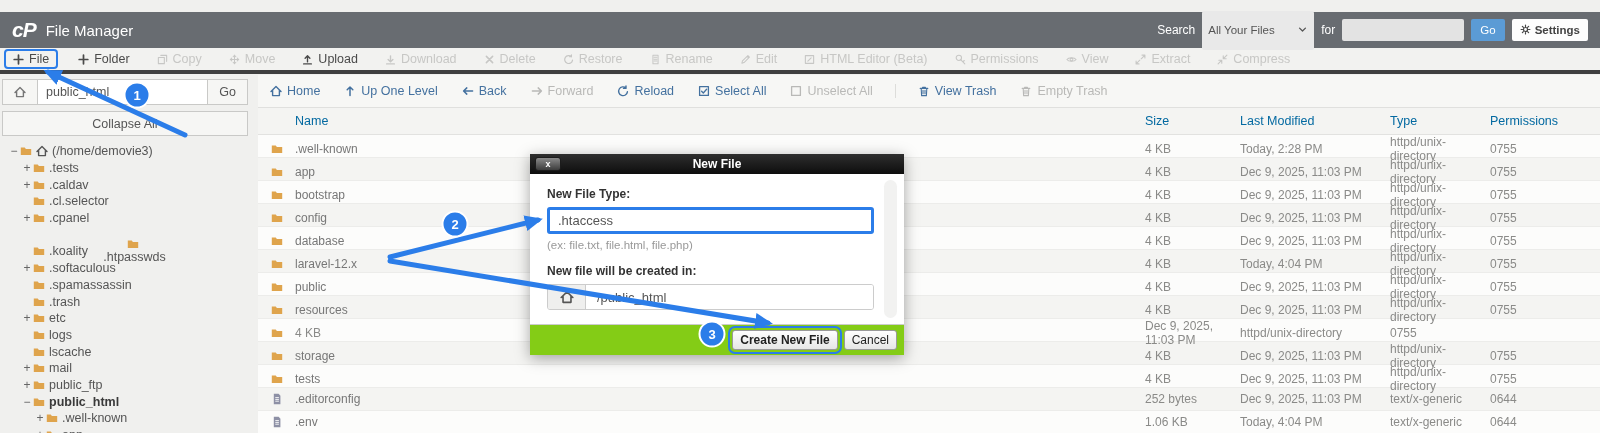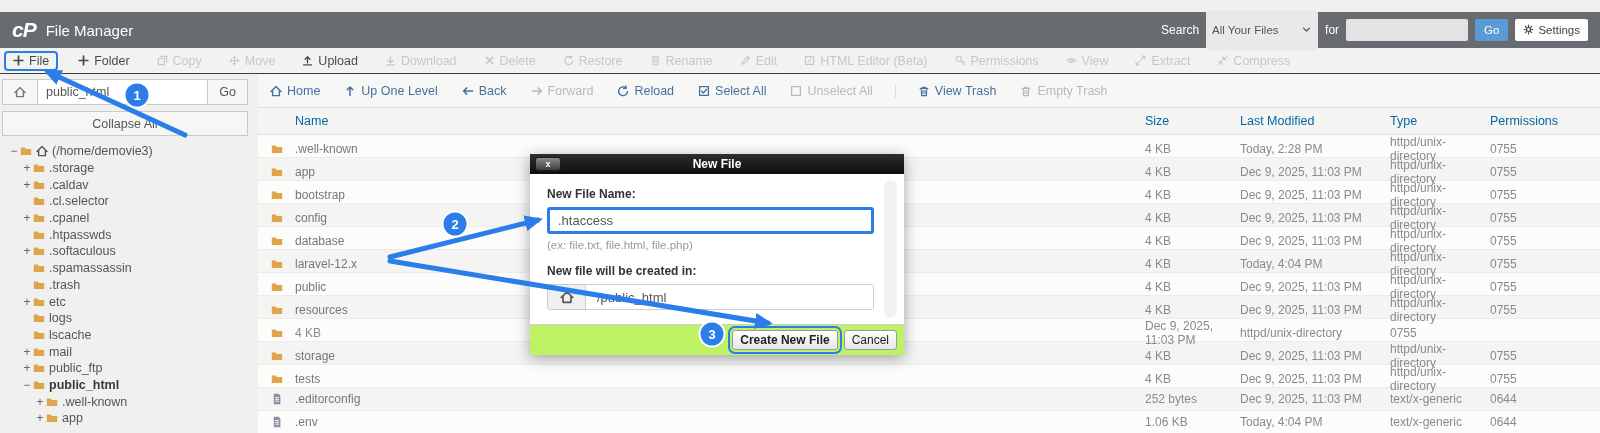--- a/index.html
+++ b/index.html
@@ -9,24 +9,24 @@
 
   
   .topbar { height:36px; background:#686c71; display:flex; align-items:center; color:#fff; padding:0 12px; }
   .logo { font-size:21px; font-weight:bold; font-style:italic; letter-spacing:-1px; margin-right:10px; }
   .app-title { font-size:15px; font-weight:400; }
   .topbar-right { margin-left:auto; display:flex; align-items:center; gap:7px; font-size:12px; }
   .scope-select { width:112px; height:39px; background:#e9e9e9; color:#555; border-radius:2px; display:flex; align-items:center; padding:0 6px; font-size:11.5px; cursor:default; }
   .scope-select .lbl { flex:1; }
   .search-input { width:122px; height:22px; border:none; background:#e3e3e3; border-radius:2px; padding:0 6px; font-size:12px; }
   .btn-go-top { height:22px; padding:0 9px; background:#5b9bd5; border:none; color:#fff; border-radius:2px; font-size:11.5px; cursor:pointer; }
-  .btn-settings { height:22px; padding:7px 8px; background:#fdfdfd; border:none; color:#444; border-radius:2px; font-size:11.5px; display:flex; align-items:center; gap:4px; cursor:pointer; }
+  .btn-settings { height:22px; padding:7px 8px; background:#fdfdfd; border:none; color:#444; border-radius:2px; font-size:11.5px; display:flex; align-items:center; gap:4px; cursor:pointer;font-weight:bold; }
 
   
-  .toolbar { height:26px; background:#f2f2f0; border-bottom:1px solid #404040; display:flex; align-items:center; padding-left:12px; gap:27px; }
+  .toolbar { height:26px; background:#f2f2f0; border-bottom:4px solid #404040; display:flex; align-items:center; padding-left:12px; gap:27px; }
   .tb-item { display:flex; align-items:center; gap:5px; font-size:12.5px; color:#4a4a4a; cursor:pointer; white-space:nowrap; }
   .tb-item.disabled { color:#c7c7c5; cursor:default; }
   .tb-item.hl { border:2px solid #2b7de9; border-radius:4px; padding:1px 7px; margin-left:-8px; margin-right:-7px; }
 
   
   .workspace { position:absolute; top:63px; left:0; right:0; bottom:0; display:flex; }
   .sidebar { width:250px; flex:0 0 250px; padding:4px 2px 0 2px; }
   .gutter { width:8px; flex:0 0 8px; }
   .main { flex:1; min-width:0; }
 
@@ -71,21 +71,21 @@
   .modal-close { position:absolute; left:5px; top:3px; width:26px; height:14px; background:linear-gradient(#8a8a8a,#3c3c3c); border:1px solid #1c1c1c; border-radius:3px; color:#fff; font-size:9px; font-weight:bold; line-height:12px; text-align:center; cursor:pointer; }
   .modal-body { background:#fff; padding:13px 30px 14px 17px; position:relative; }
   .modal-scrollbar { position:absolute; right:7px; top:6px; bottom:6px; width:13px; background:#f2f2f1; border-radius:7px; }
   .m-label { font-size:12px; font-weight:bold; color:#333; }
   .name-input { margin-top:6px; width:100%; height:27px; border:3px solid #2b7de9; border-radius:3px; padding:0 8px; font-size:13px; color:#555; }
   .m-hint { margin-top:5px; font-size:11.5px; color:#999; }
   .m-label2 { margin-top:13px; }
   .loc-group { margin-top:6px; display:flex; height:26px; border:1px solid #ccc; border-radius:3px; overflow:hidden; }
   .loc-home { width:38px; background:#efefee; border-right:1px solid #ccc; display:flex; align-items:center; justify-content:center; color:#555; cursor:pointer; }
   .loc-value { flex:1; display:flex; align-items:center; padding-left:11px; font-size:13px; color:#555; background:#fff; }
-  .modal-footer { height:31px; background:#bef264; border-top:1px solid #ccc; display:flex; align-items:center; justify-content:flex-end; gap:6px; padding-right:7px; }
+  .modal-footer { height:31px; background:#84cc16; border-top:1px solid #ccc; display:flex; align-items:center; justify-content:flex-end; gap:6px; padding-right:7px; }
   .m-btn { height:20px; padding:0 7px; background:linear-gradient(#fefefe,#e6e6e6); border:1px solid #9a9a9a; border-radius:3px; font-size:12px; color:#222; cursor:pointer; font-family:"Liberation Sans",sans-serif; }
   .m-btn.primary { font-weight:bold; outline:2px solid #2b7de9; outline-offset:2px; }
 
   
   .overlay { position:absolute; left:0; top:0; width:1600px; height:433px; z-index:40; pointer-events:none; }
   .badge-num { font-size:13px; font-weight:bold; fill:#fff; font-family:"Liberation Sans",sans-serif; }
 </style>
 </head>
 <body>
 
@@ -232,21 +232,21 @@
             <svg viewBox="0 0 12 12" class="ic home-ic">
               <path d="M1 6.4 6 1.6 11 6.4M2.6 5.3V10.6H9.4V5.3" fill="none" stroke="currentColor" stroke-width="1.4" stroke-linecap="round" stroke-linejoin="round"></path>
             </svg>
             <span class="tree-label">(/home/demovie3)</span>
           </div>
           <div class="tree-item" style="padding-left: 19px;">
             <span class="tree-sign">+</span>
             <svg viewBox="0 0 12 12" class="ic c-folder">
               <path d="M0.8 2.4H4.7L5.9 3.9H11.2V10H0.8Z" fill="currentColor"></path>
             </svg>
-            <span class="tree-label">.storage</span>
+            <span class="tree-label">.tests</span>
           </div>
           <div class="tree-item" style="padding-left: 19px;">
             <span class="tree-sign">+</span>
             <svg viewBox="0 0 12 12" class="ic c-folder">
               <path d="M0.8 2.4H4.7L5.9 3.9H11.2V10H0.8Z" fill="currentColor"></path>
             </svg>
             <span class="tree-label">.caldav</span>
           </div>
           <div class="tree-item" style="padding-left: 19px;">
             <span class="tree-sign"></span>
@@ -255,26 +255,33 @@
             </svg>
             <span class="tree-label">.cl.selector</span>
           </div>
           <div class="tree-item" style="padding-left: 19px;">
             <span class="tree-sign">+</span>
             <svg viewBox="0 0 12 12" class="ic c-folder">
               <path d="M0.8 2.4H4.7L5.9 3.9H11.2V10H0.8Z" fill="currentColor"></path>
             </svg>
             <span class="tree-label">.cpanel</span>
           </div>
-          <div class="tree-item" style="padding-left: 19px;">
+          <div class="tree-item" style="padding-left: 19px; flex-direction: column;">
             <span class="tree-sign"></span>
             <svg viewBox="0 0 12 12" class="ic c-folder">
               <path d="M0.8 2.4H4.7L5.9 3.9H11.2V10H0.8Z" fill="currentColor"></path>
             </svg>
             <span class="tree-label">.htpasswds</span>
+          </div>
+          <div class="tree-item" style="padding-left: 19px;">
+            <span class="tree-sign"></span>
+            <svg viewBox="0 0 12 12" class="ic c-folder">
+              <path d="M0.8 2.4H4.7L5.9 3.9H11.2V10H0.8Z" fill="currentColor"></path>
+            </svg>
+            <span class="tree-label">.koality</span>
           </div>
           <div class="tree-item" style="padding-left: 19px;">
             <span class="tree-sign">+</span>
             <svg viewBox="0 0 12 12" class="ic c-folder">
               <path d="M0.8 2.4H4.7L5.9 3.9H11.2V10H0.8Z" fill="currentColor"></path>
             </svg>
             <span class="tree-label">.softaculous</span>
           </div>
           <div class="tree-item" style="padding-left: 19px;">
             <span class="tree-sign"></span>
@@ -592,21 +599,21 @@
     </div>
   </div>
 
   <div class="modal">
     <div class="modal-title">
       <span>New File</span>
       <div class="modal-close">x</div>
     </div>
     <div class="modal-body">
       <div class="modal-scrollbar"></div>
-      <div class="m-label">New File Name:</div>
+      <div class="m-label">New File Type:</div>
       <input class="name-input" type="text" value=".htaccess" style="">
       <div class="m-hint">(ex: file.txt, file.html, file.php)</div>
       <div class="m-label m-label2">New file will be created in:</div>
       <div class="loc-group">
         <div class="loc-home" id="loc-home-icon">
             <svg viewBox="0 0 12 12" class="ic ic-14">
               <path d="M1 6.4 6 1.6 11 6.4M2.6 5.3V10.6H9.4V5.3" fill="none" stroke="currentColor" stroke-width="1.4" stroke-linecap="round" stroke-linejoin="round"></path>
             </svg>
           </div>
         <div class="loc-value">/public_html</div>

